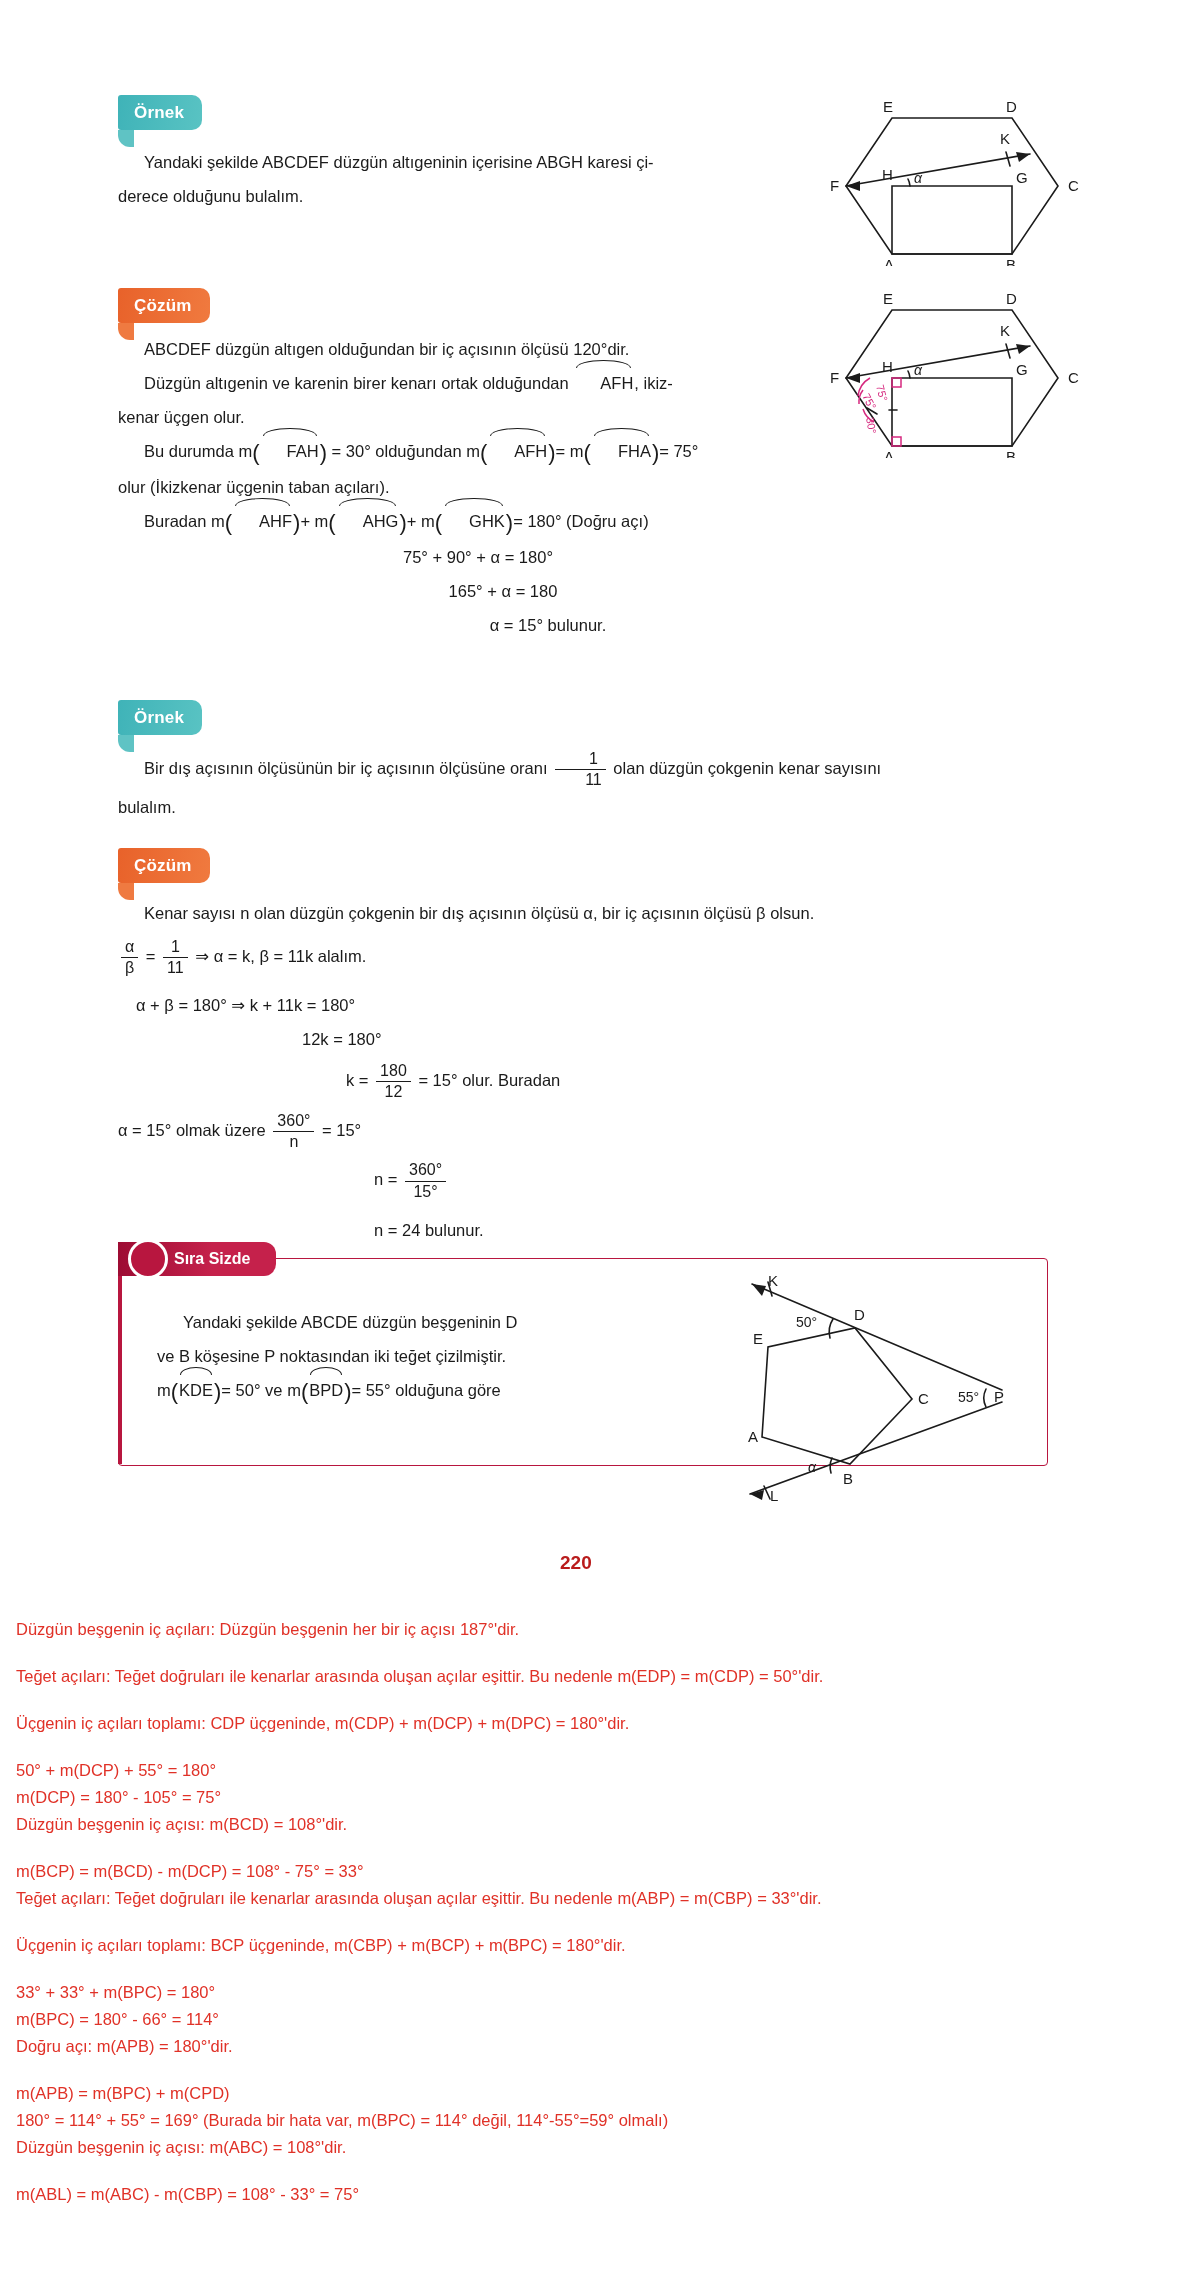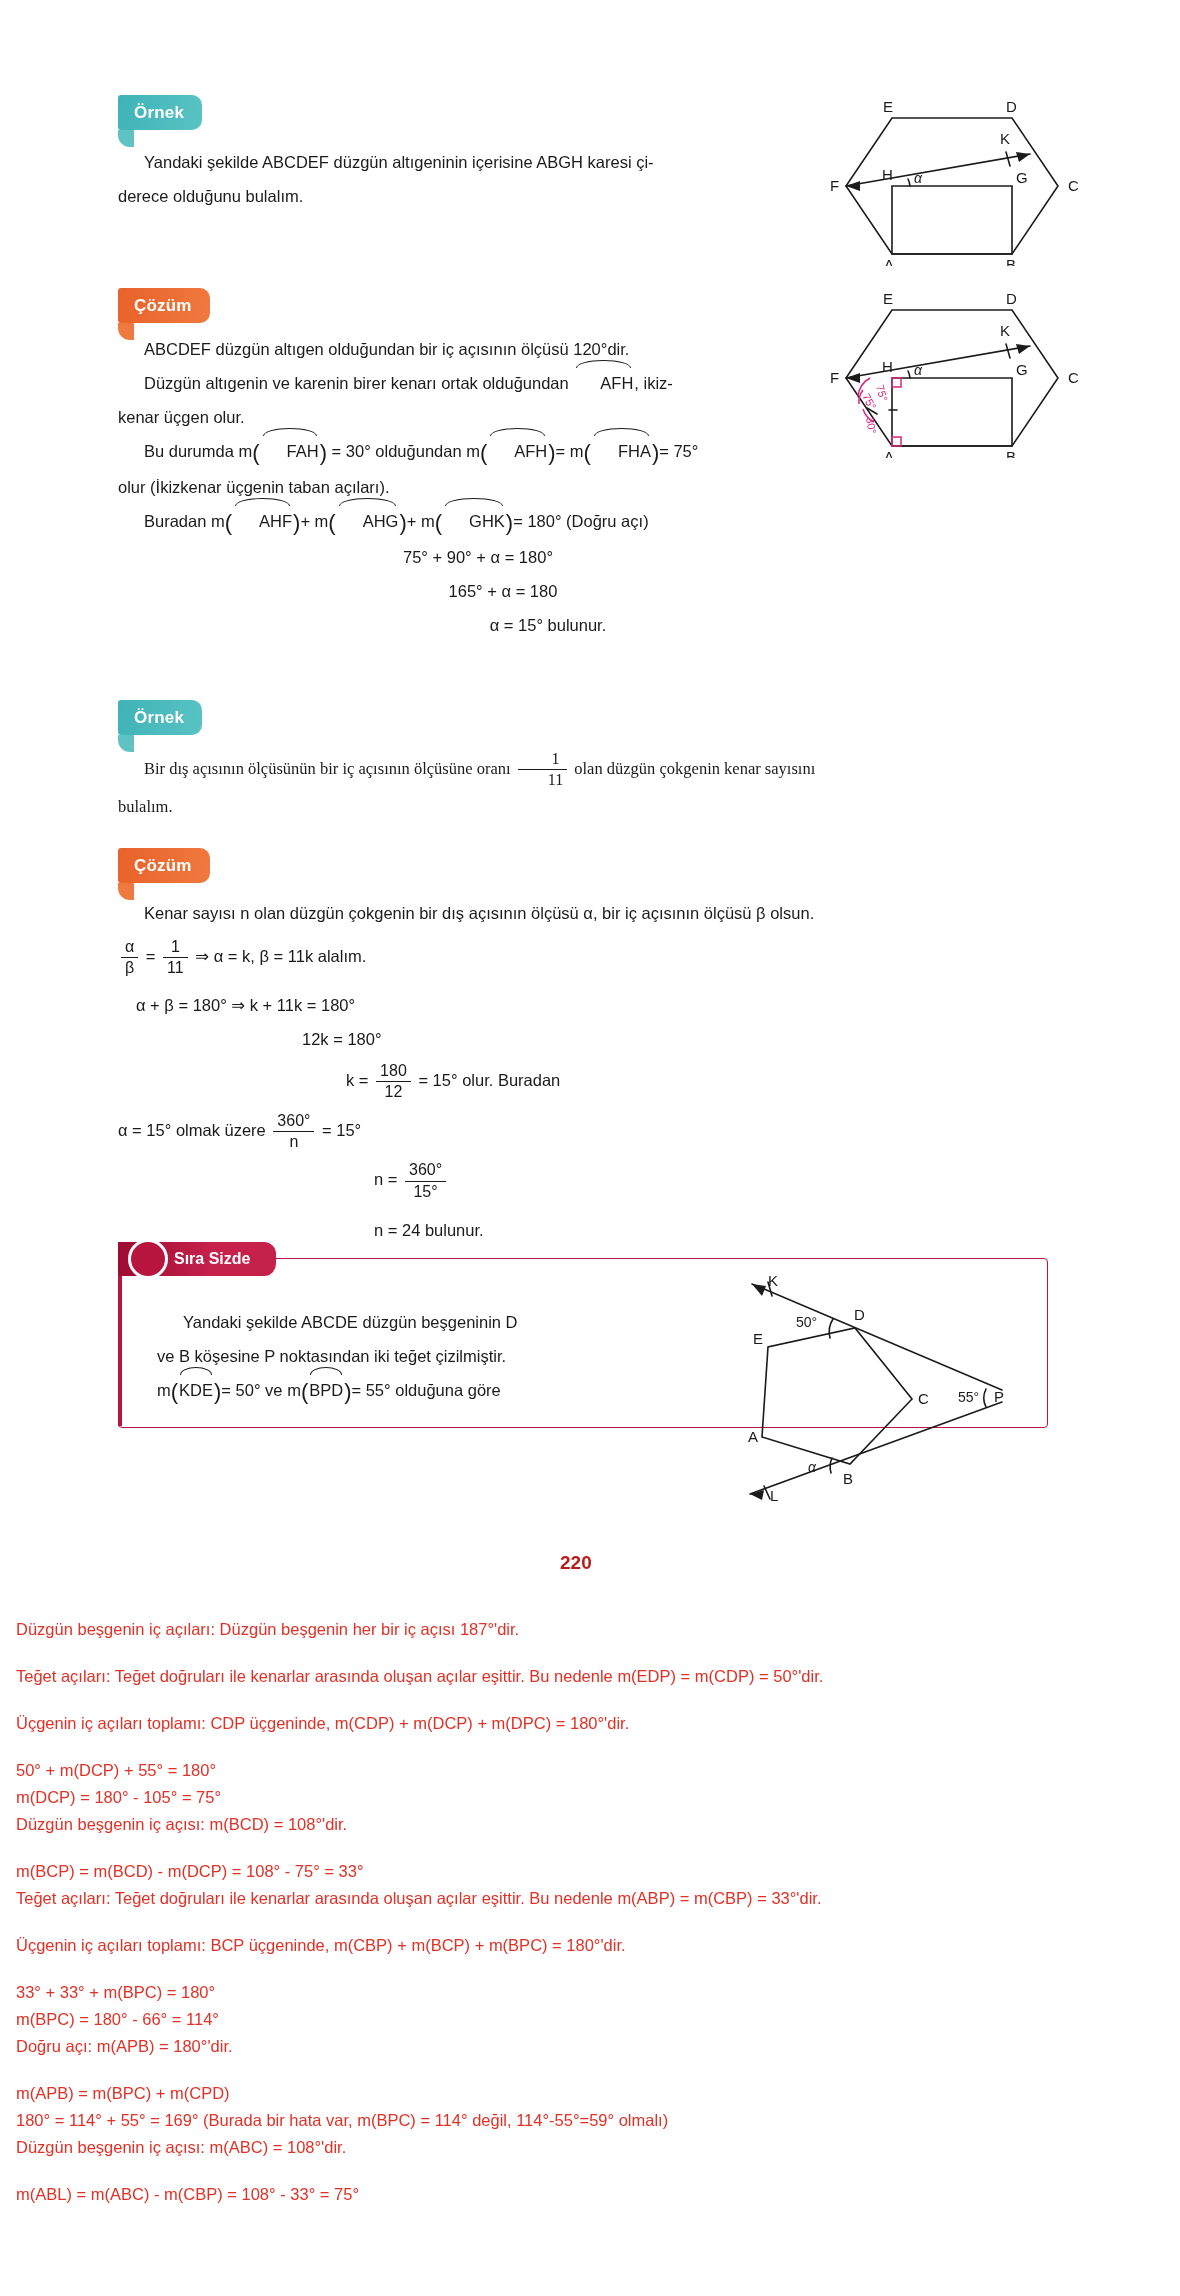--- a/index.html
+++ b/index.html
@@ -236,21 +236,21 @@
       <text x="52" y="94">H</text>
       <text x="170" y="58">K</text>
       <text x="84" y="97" font-size="14" font-style="italic">α</text>
     </g>
   </svg>
 
   <div class="fig" style="left:118px; top:700px;">
     <span class="tab tab-ornek">Örnek</span>
   </div>
 
-  <div class="fig" style="left:118px; top:750px; width:930px;font-family:Liberation Serif, serif;">
+  <div class="fig" style="left:118px; top:750px; width:930px;">
     <div class="ptext indent">
       <span>Bir dış açısının ölçüsünün bir iç açısının ölçüsüne oranı</span>
       <span class="frac">
         <span class="num">1</span>
         <span class="den">11</span>
       </span>
       <span>olan düzgün çokgenin kenar sayısını</span>
     </div>
     <div class="ptext">bulalım.</div>
   </div>
@@ -299,21 +299,21 @@
     <div class="mathline" style="padding-left:256px; margin-top:10px;">
       <span>n =</span>
       <span class="frac">
         <span class="num">360°</span>
         <span class="den">15°</span>
       </span>
     </div>
     <div class="mathline" style="padding-left:256px; margin-top:12px;">n = 24 bulunur.</div>
   </div>
 
-  <div class="sirabox" style="left:118px; top:1258px; width:930px; height:170px;">
+  <div class="sirabox" style="left:118px; top:1258px; width:930px; height:208px;">
     <div class="sira-left-line"></div>
     <div class="sira-tab">
       <span>Sıra Sizde</span>
     </div>
     <div class="sira-dot"></div>
 
     <div style="position:absolute; left:38px; top:46px; width:400px;">
       <div class="ptext indent">Yandaki şekilde ABCDE düzgün beşgeninin D</div>
       <div class="ptext">ve B köşesine P noktasından iki teğet çizilmiştir.</div>
       <div class="ptext">

